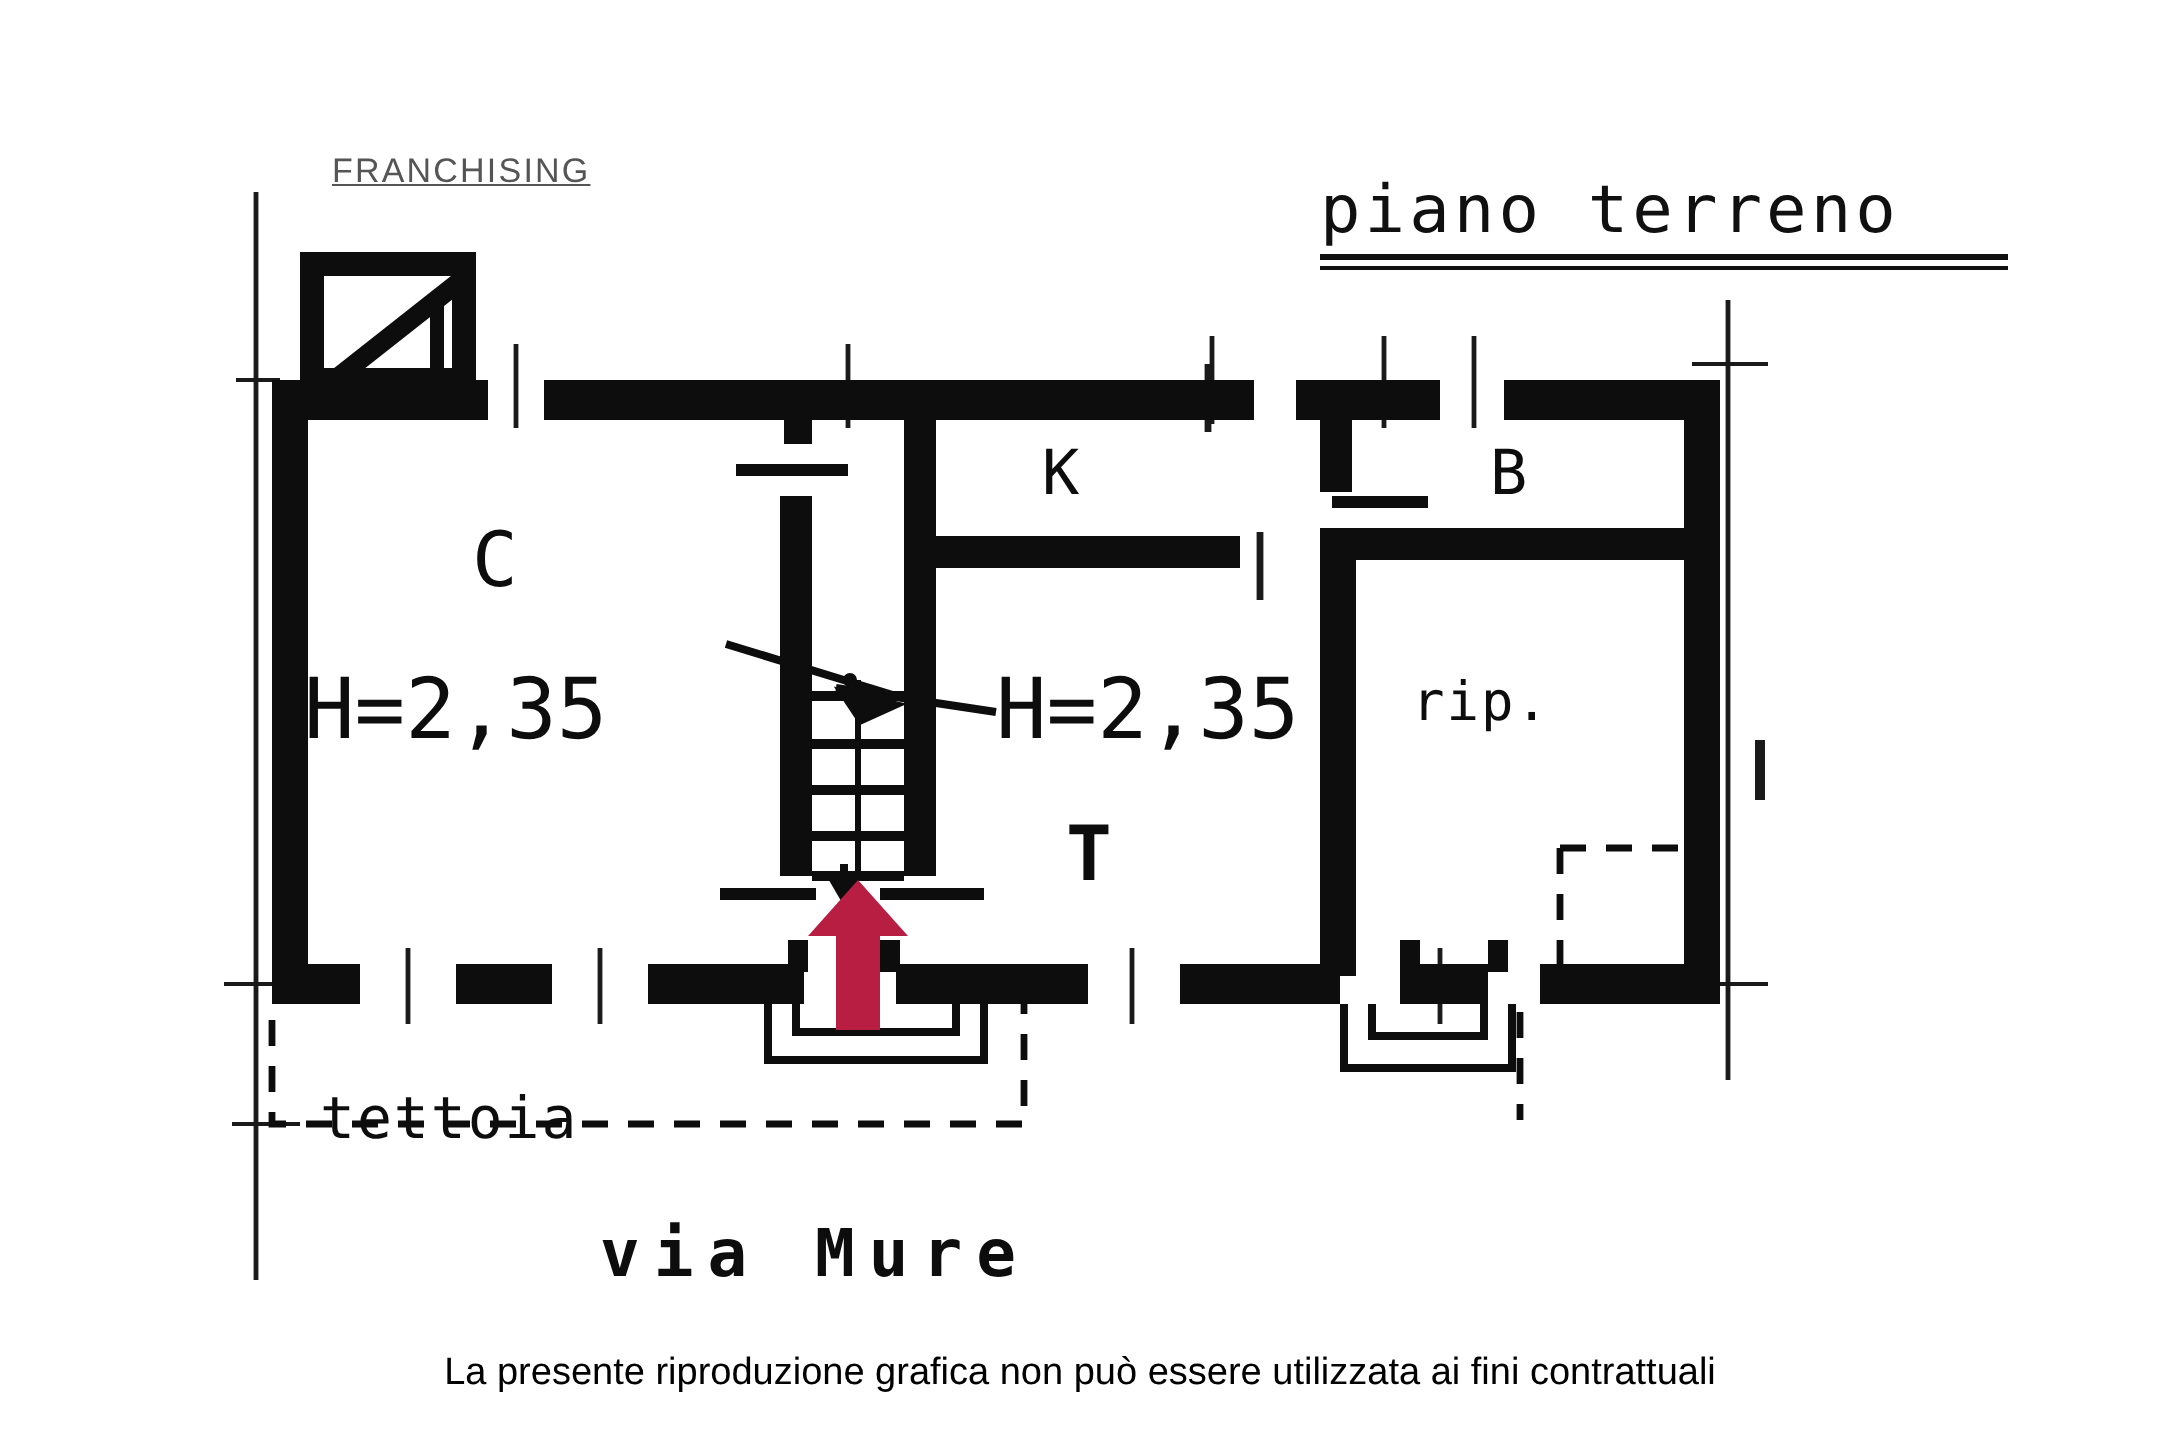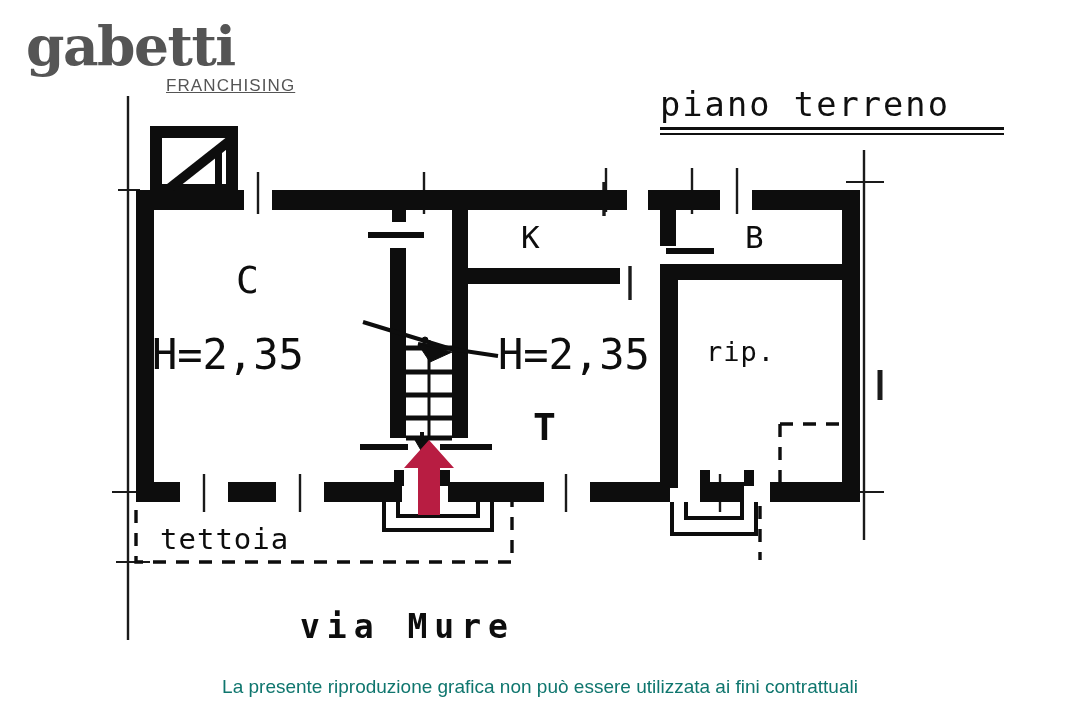--- a/index.html
+++ b/index.html
@@ -99,28 +99,27 @@
 
   
   #disclaimer {
     position: absolute;
     left: 0;
     top: 676px;
     width: 1080px;
     text-align: center;
     font-family: "Liberation Sans", sans-serif;
     font-size: 19px;
-    color: #0f766e;
+    color: #000000;
   }
 </style>
 </head>
 <body>
 
 <div id="brand-logo">
-  <div id="brand-wordmark" style="color: rgb(85, 85, 85);">gabetti</div>
   <div id="brand-subwordmark" style="color: rgb(85, 85, 85); text-decoration: underline;">FRANCHISING</div>
 </div>
 
 <div id="plan-title-wrap">
   <div id="plan-title">piano  terreno</div>
   <div class="title-rule"></div>
   <div class="title-rule thin"></div>
 </div>
 
 <div id="plan-canvas">
@@ -261,21 +260,21 @@
 <div class="plan-label lbl-room" style="left:521px; top:219px;">K</div>
 
 <div class="plan-label lbl-height" style="left:498px; top:330px;">H=2,35</div>
 
 <div class="plan-label lbl-room" style="left:745px; top:219px;">B</div>
 
 <div class="plan-label lbl-small" style="left:706px; top:336px;">rip.</div>
 
 <div class="plan-label lbl-tmark" style="left:533px; top:405px;">T</div>
 
-<div class="plan-label lbl-small" style="left:160px; top:522px; font-size:29px;text-align:right;">tettoia</div>
+<div class="plan-label lbl-small" style="left:160px; top:542px; font-size:29px;text-align:right;">tettoia</div>
 
 <div class="plan-label lbl-street" style="left:300px; top:607px;">via  Mure</div>
 
 <div style="position:absolute; left:404px; top:440px; width:50px; height:75px;">
   <svg width="50" height="75" viewBox="0 0 50 75" xmlns="http://www.w3.org/2000/svg">
     <polygon id="entrance-arrow-shape" points="25,0 50,28 36,28 36,75 14,75 14,28 0,28" fill="#b81d42"></polygon>
   </svg>
 </div>
 
 <div id="disclaimer">La presente riproduzione grafica non può essere utilizzata ai fini contrattuali</div>

